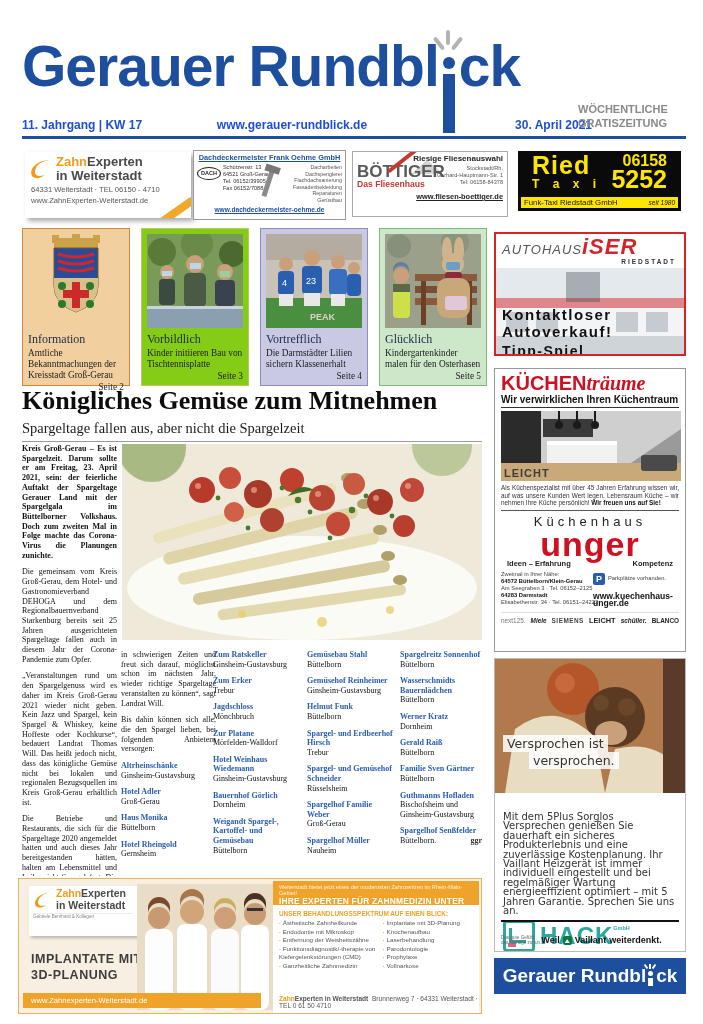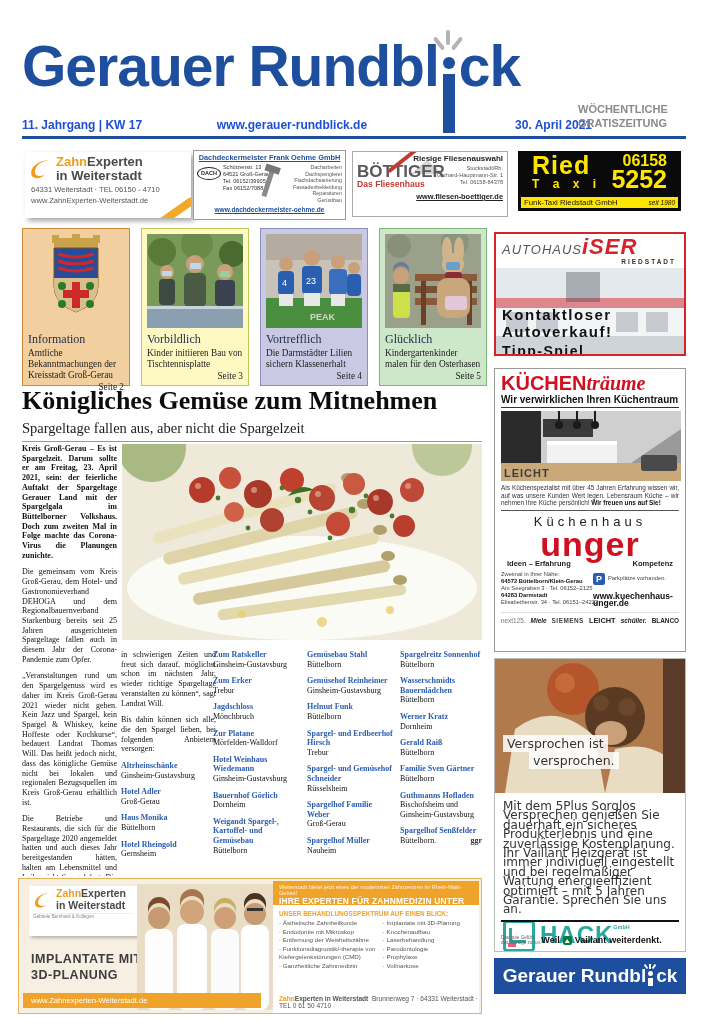--- a/index.html
+++ b/index.html
@@ -55,21 +55,21 @@
   .ad4 .tel2{color:#ffe600;font-weight:bold;font-size:25px;line-height:23px;text-align:right;}
   .ad4 .strip{position:absolute;left:3px;right:3px;bottom:3px;background:#ffe600;color:#111;font-size:7.8px;font-weight:normal;padding:1px 3px;display:flex;justify-content:space-between;align-items:baseline;}
   .ad4 .strip .seit{font-style:italic;font-size:6.5px;}
   
   .teaser{position:absolute;top:228px;width:108px;height:158px;border:1px solid;padding:5px;box-sizing:border-box;font-family:"Liberation Serif",serif;}
   .teaser .photo{width:96px;height:94px;overflow:hidden;}
   .teaser .t{font-weight:normal;font-size:12px;color:#1c2b4a;margin-top:4px;}
   .teaser .x{font-size:9.3px;color:#222;line-height:11px;margin-top:1px;}
   .teaser .p{font-size:9.3px;color:#222;text-align:right;margin-top:1px;}
   .tz1{left:22px;background:#f2cf9e;border-color:#cd8a3a;}
-  .tz2{left:141px;background:#fef9c3;border-color:#b9c95a;}
+  .tz2{left:141px;background:#84cc16;border-color:#b9c95a;}
   .tz3{left:260px;background:#c9c9e4;border-color:#8b8fc0;}
   .tz4{left:379px;background:#cde7c9;border-color:#7db87a;}
   
   .iser{position:absolute;left:494px;top:232px;width:192px;height:124px;border:2px solid #d5232a;background:#fff;box-sizing:border-box;overflow:hidden;}
   .iser .logorow{padding:3px 6px 1px;display:flex;align-items:baseline;}
   .iser .ah{font-size:13px;color:#555;font-style:italic;letter-spacing:1px;}
   .iser .is{font-size:22px;color:#d5232a;font-weight:bold;font-style:italic;letter-spacing:1px;line-height:20px;}
   .iser .rst{font-size:6.5px;color:#333;font-weight:bold;letter-spacing:2px;text-align:right;padding-right:8px;}
   .iser .photo{position:absolute;left:0;right:0;bottom:0;height:86px;}
   .iser .ovl{position:absolute;left:6px;top:38px;font-weight:bold;color:#111;letter-spacing:1.5px;}
@@ -96,21 +96,21 @@
   .b-miele{font-weight:bold;font-style:italic;}
   .b-siemens{letter-spacing:.5px;font-weight:bold;color:#444;}
   .b-leicht{font-weight:bold;font-size:7.4px;}
   .b-schueller{font-weight:bold;font-style:italic;}
   .b-blanco{font-weight:bold;}
   .vail{position:absolute;left:494px;top:658px;width:192px;height:294px;border:1px solid #bbb;background:#fff;box-sizing:border-box;overflow:hidden;}
   .vail .photo{position:relative;width:192px;height:134px;}
   .vail .ovl{position:absolute;left:8px;top:76px;font-size:12.5px;color:#333;line-height:17px;font-family:"DejaVu Sans",sans-serif;}
   .vail .ovl span{background:rgba(255,255,255,.85);padding:1px 4px;}
   .vail .ovl .ind{margin-left:26px;}
-  .vail .body{font-size:12px;color:#333;line-height:9.4px;padding:9px 8px 0;font-family:"DejaVu Sans",sans-serif;}
+  .vail .body{font-size:10px;color:#333;line-height:9.4px;padding:19px 8px 0;font-family:"DejaVu Sans",sans-serif;}
   .hackrow{display:flex;gap:5px;align-items:center;padding:5px 8px 0;}
   .hackicon{width:26px;height:26px;border:3px solid #2aa8a0;border-radius:4px;position:relative;background:#fff;}
   .hackicon .wave{position:absolute;left:3px;top:5px;width:14px;height:12px;border:3px solid #2aa8a0;border-top:none;border-right:none;}
   .hackicon .pink{position:absolute;left:2px;bottom:2px;width:8px;height:4px;background:#e06080;}
   .hackword{font-size:24px;font-weight:bold;color:#2aa8a0;letter-spacing:1px;line-height:22px;}
   .hackgmbh{font-size:5.5px;color:#2aa8a0;font-weight:bold;vertical-align:top;}
   .hacksub{font-size:11px;color:#2aa8a0;padding-left:42px;margin-top:-2px;}
   .vail .comp{font-size:7.4px;font-weight:bold;color:#333;padding:4px 8px 0;}
   .vail .caddr{font-size:6.6px;color:#888;line-height:8.4px;padding:0 8px;}
   .vail .strip{position:absolute;left:6px;right:6px;bottom:5px;border-top:2px solid #111;display:flex;align-items:center;padding-top:13px;}

